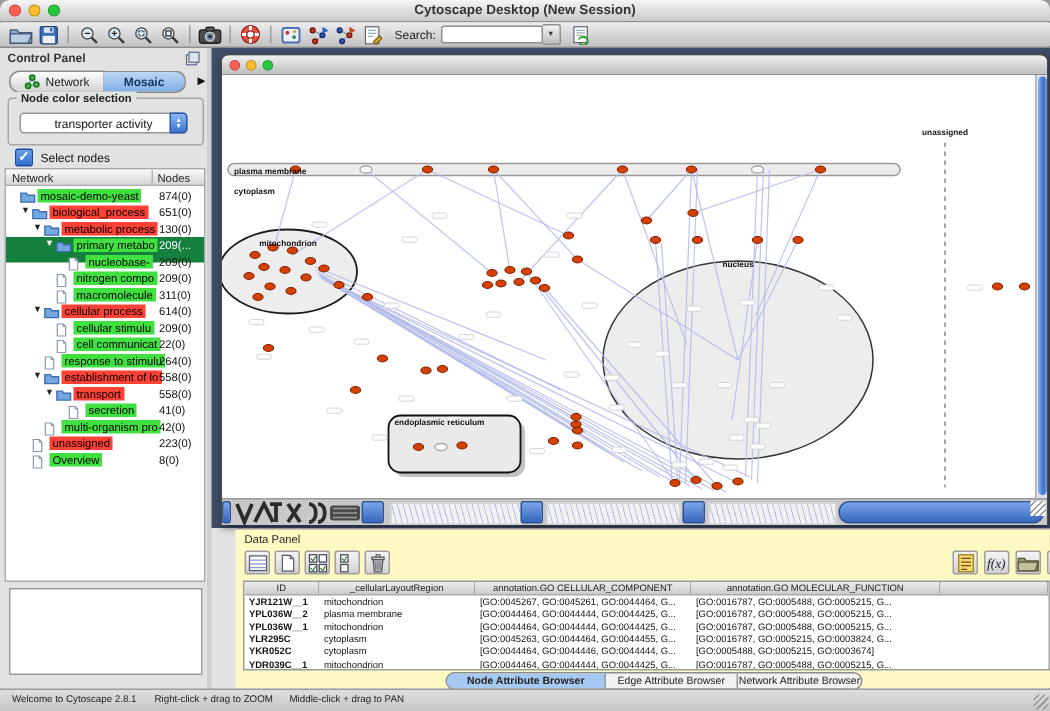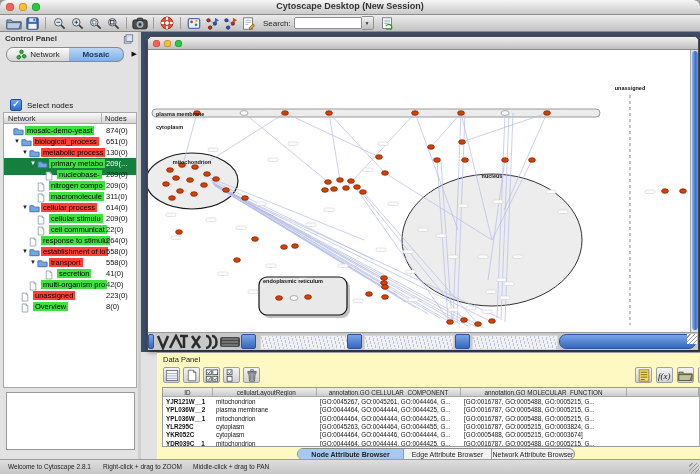--- a/index.html
+++ b/index.html
@@ -273,20 +273,30 @@
               <circle cx="6" cy="3" r="1.9" fill="#3db53d" stroke="#1a701a"></circle>
               <circle cx="9" cy="8" r="1.9" fill="#3db53d" stroke="#1a701a"></circle>
             </svg>
           </span>
         <span>Network</span>
       </div>
       <div class="cp-tab" id="tab-mosaic">
         <span>Mosaic</span>
       </div>
       <span id="tab-more">▶</span>
+    </div>
+    <div id="groupbox">
+      <div id="groupbox-legend">Node color selection</div>
+      <div id="combo">
+        <span>transporter activity</span>
+        <span id="combo-stepper">
+            <span>▲</span>
+            <span>▼</span>
+          </span>
+      </div>
     </div>
     <div id="cb-row">
       <span id="checkbox">✓</span>
       <span id="cb-label">Select nodes</span>
     </div>
     <div id="tree-box">
       <div id="tree-header">
         <span class="c1">Network</span>
         <span class="div"></span>
         <span class="c2">Nodes</span>

